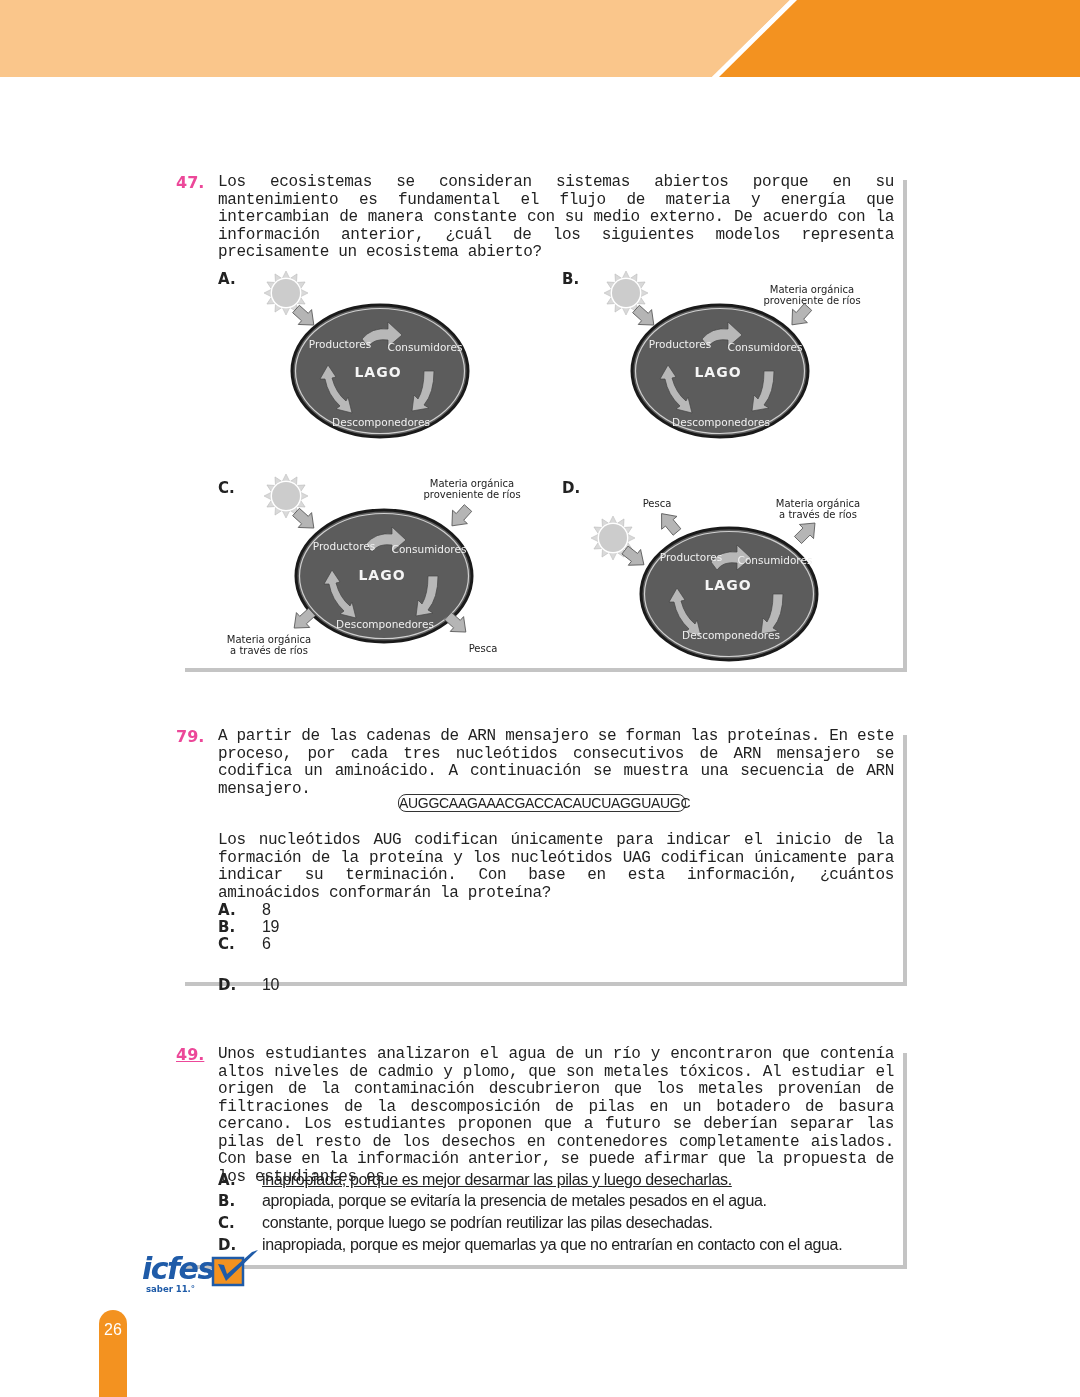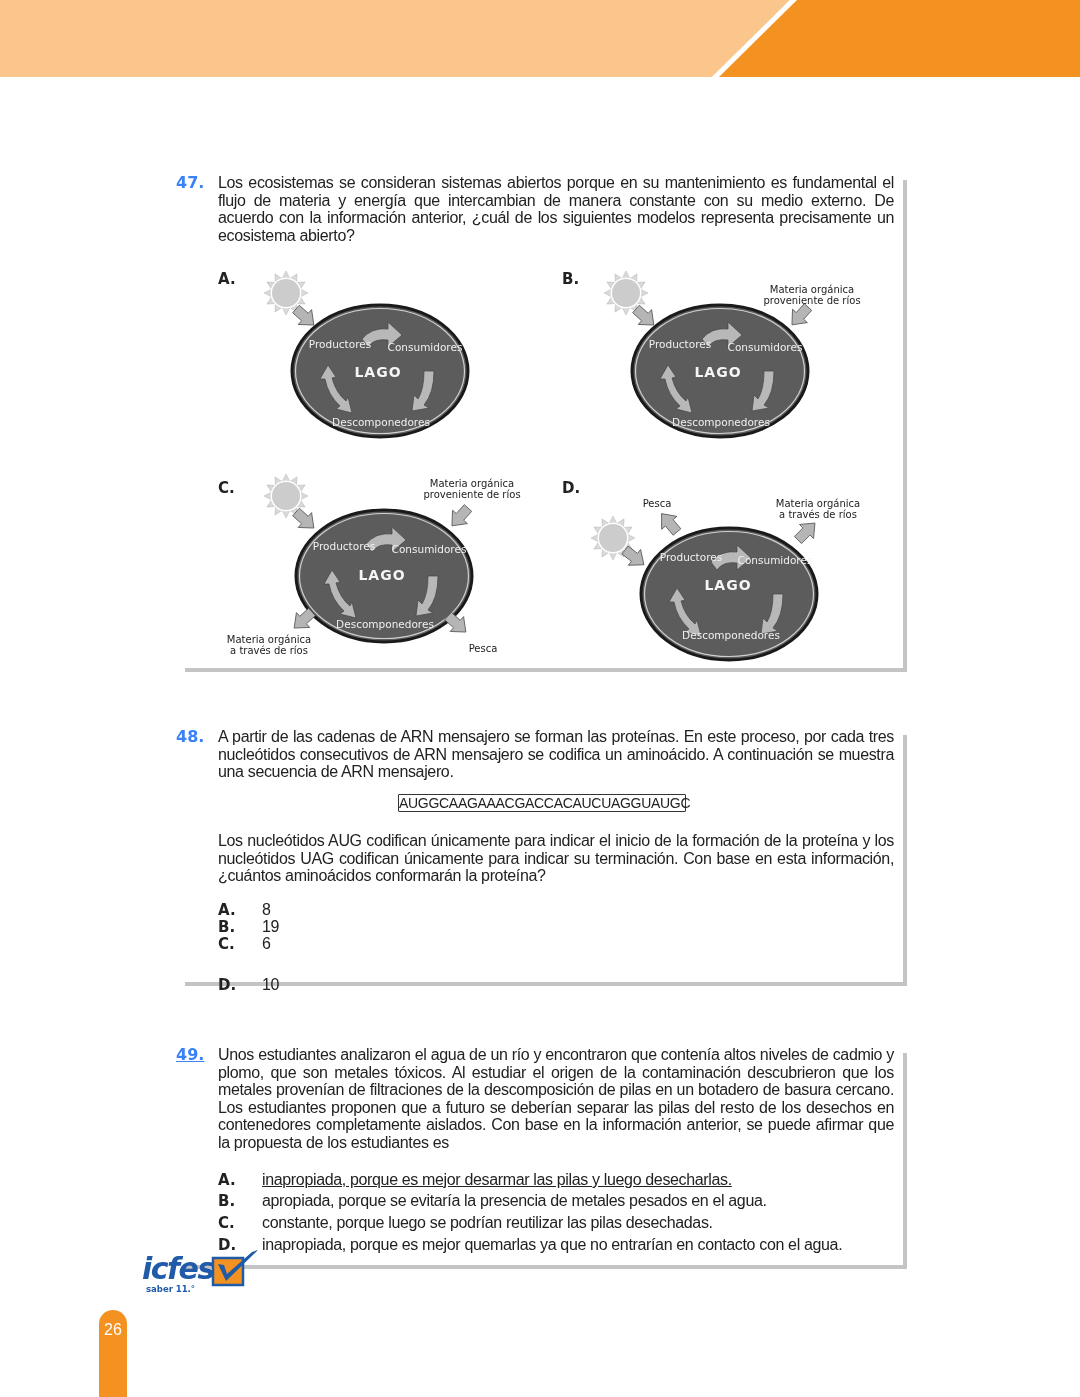--- a/index.html
+++ b/index.html
@@ -13,45 +13,45 @@
   .question {
     position: absolute; left: 0; width: 1080px;
   }
   .q-frame {
     position: absolute; left: 185px; width: 718px;
     border-right: 4px solid #c4c4c4;
     border-bottom: 4px solid #c4c4c4;
   }
   .q-num {
     position: absolute; left: 176px; font-weight: bold; font-size: 16px;
-    font-family: "DejaVu Sans", sans-serif; color: #3b82f6;
+    font-family: "DejaVu Sans", sans-serif; color: #ec4899;
   }
   .q-text {
     position: absolute; left: 218px; width: 676px;
     font-size: 16px; line-height: 17.5px; text-align: justify;
-    font-family: Liberation Sans, sans-serif; letter-spacing: -0.35px;
+    font-family: Liberation Mono, monospace; letter-spacing: -0.35px;
     font-stretch: condensed;
   }
   .opt-row {
     position: absolute; left: 218px; font-size: 16px; height: 17px; line-height: 17px;
   }
   .opt-letter {
     display: inline-block; width: 44px; font-weight: bold;
     font-family: "DejaVu Sans", sans-serif; font-size: 15px;
   }
   .opt-text { letter-spacing: -0.35px; }
   .diag-letter {
     position: absolute; font-weight: bold; font-size: 15px;
     font-family: "DejaVu Sans", sans-serif;
   }
   .diagram { position: absolute; }
   .diagram svg { display: block; }
   .seq-box {
     position: absolute; left: 398px; top: 794px; width: 286px; height: 16px;
-    border: 1.3px solid #333; border-radius: 1px;
+    border: 1.3px solid #333; border-radius: 8px;
     font-size: 14px; line-height: 16px; text-align: center; letter-spacing: -0.3px;
   }
   .footer-tab {
     position: absolute; left: 99px; top: 1310px; width: 28px; height: 87px;
     background: #f39220; border-radius: 14px 14px 0 0;
   }
   .page-num {
     position: absolute; left: 99px; top: 1321px; width: 28px; text-align: center;
     color: #fff; font-size: 16px; font-family: "Liberation Sans Narrow", "Liberation Sans", sans-serif;
   }
@@ -174,21 +174,21 @@
       <text x="106" y="71" font-family="DejaVu Sans, sans-serif" font-size="10.5" fill="#f0f0f0" text-anchor="middle">Productores</text>
       <text x="190" y="74" font-family="DejaVu Sans, sans-serif" font-size="10.5" fill="#f0f0f0" text-anchor="middle">Consumidores</text>
       <text x="143" y="100" font-family="DejaVu Sans, sans-serif" font-size="14" font-weight="bold" fill="#f5f5f5" text-anchor="middle" letter-spacing="1">LAGO</text>
       <text x="146" y="149" font-family="DejaVu Sans, sans-serif" font-size="10.5" fill="#f0f0f0" text-anchor="middle">Descomponedores</text>
     </svg>
   </div>
 </div>
 
 <div class="question">
   <div class="q-frame" style="top:735px; height:247px;"></div>
-  <div class="q-num" style="top:727px;">48.</div>
+  <div class="q-num" style="top:727px;">79.</div>
   <div class="q-text" style="top:728px;">A partir de las cadenas de ARN mensajero se forman las proteínas. En este proceso, por cada tres nucleótidos consecutivos de ARN mensajero se codifica un aminoácido. A continuación se muestra una secuencia de ARN mensajero.</div>
   <div class="seq-box">AUGGCAAGAAACGACCACAUCUAGGUAUGC</div>
   <div class="q-text" style="top:832px;">Los nucleótidos AUG codifican únicamente para indicar el inicio de la formación de la proteína y los nucleótidos UAG codifican únicamente para indicar su terminación. Con base en esta información, ¿cuántos aminoácidos conformarán la proteína?</div>
 
   <div class="opt-row" style="top:901px;">
     <span class="opt-letter">A.</span><span class="opt-text">8</span>
   </div>
   <div class="opt-row" style="top:918px;">
     <span class="opt-letter">B.</span><span class="opt-text">19</span>
   </div>

